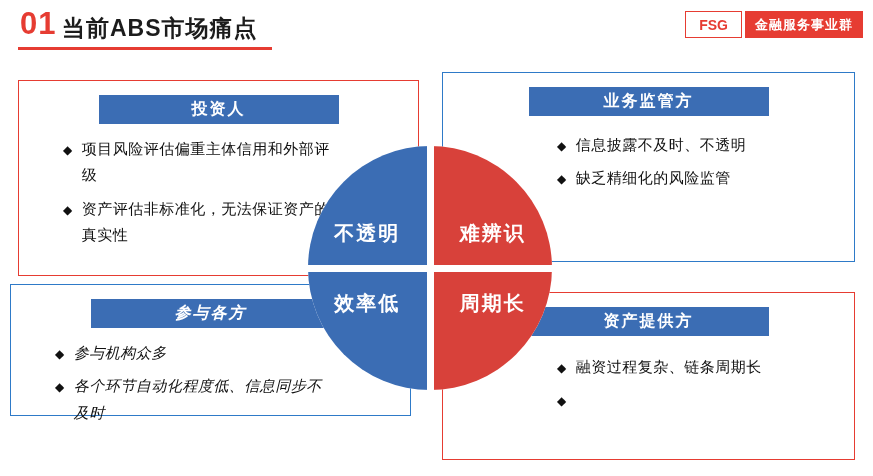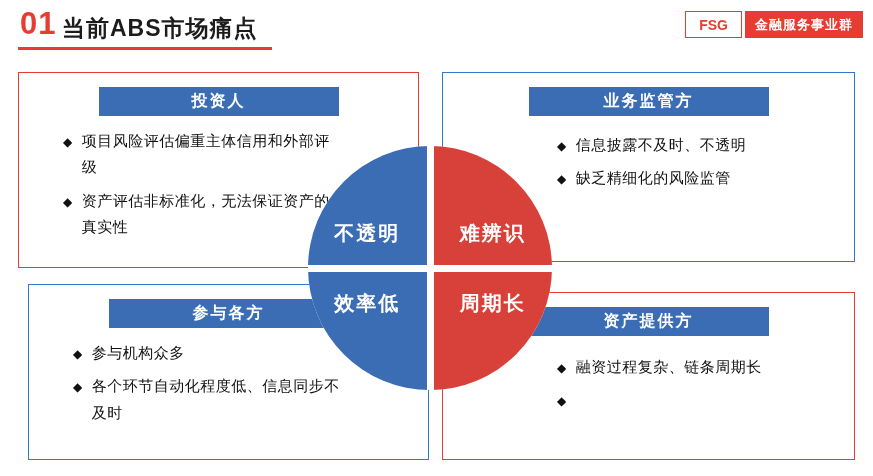--- a/index.html
+++ b/index.html
@@ -18,23 +18,23 @@
   
   .sec-num{position:absolute;left:20px;top:6px;font-size:31px;font-weight:bold;color:var(--red-accent);letter-spacing:1px;}
   .page-title{position:absolute;left:62px;top:13px;font-size:23px;font-weight:bold;color:#1c1c1c;letter-spacing:1px;}
   .title-underline{position:absolute;left:18px;top:47px;width:254px;height:3px;background:var(--red-accent);}
   .badges{position:absolute;right:10px;top:11px;display:flex;gap:3px;align-items:stretch;height:27px;}
   .fsg-badge{display:flex;align-items:center;border:1px solid var(--red-accent);color:var(--red-accent);background:#fff;font-weight:bold;font-size:14px;padding:1px 13px;}
   .group-badge{display:flex;align-items:center;background:var(--red-accent);color:#ffffff;font-weight:bold;font-size:13px;padding:0 10px;letter-spacing:1px;}
 
   
   .panel{position:absolute;background:#ffffff;border:1px solid;z-index:1;}
-  .panel-tl{left:18px;top:72px;width:401px;height:196px;border-color:var(--border-red);}
+  .panel-tl{left:18px;top:80px;width:401px;height:196px;border-color:var(--border-red);}
   .panel-tr{left:442px;top:72px;width:413px;height:190px;border-color:var(--border-blue);}
-  .panel-bl{left:28px;top:284px;width:401px;height:176px;border-color:var(--border-blue);}
+  .panel-bl{left:10px;top:284px;width:401px;height:132px;border-color:var(--border-blue);font-style:italic;}
   .panel-br{left:442px;top:292px;width:413px;height:168px;border-color:var(--border-red);}
   .panel-title{margin:14px auto 8px;width:240px;height:29px;background:var(--blue);color:#ffffff;
     font-size:16px;font-weight:bold;display:flex;align-items:center;justify-content:center;letter-spacing:2px;}
   .bullets{list-style:none;}
   .panel-tl .bullets,.panel-bl .bullets{padding:4px 84px 0 44px;}
   .panel-tr .bullets{padding:8px 16px 0 114px;}
   .panel-br .bullets{padding:10px 12px 0 114px;}
   .bullets li{display:flex;font-size:15px;line-height:1.75;color:var(--text);margin-bottom:7px;letter-spacing:0.5px;}
   .diamond{flex:0 0 auto;margin-right:9px;font-size:12px;padding-top:4px;color:#111;}
 

